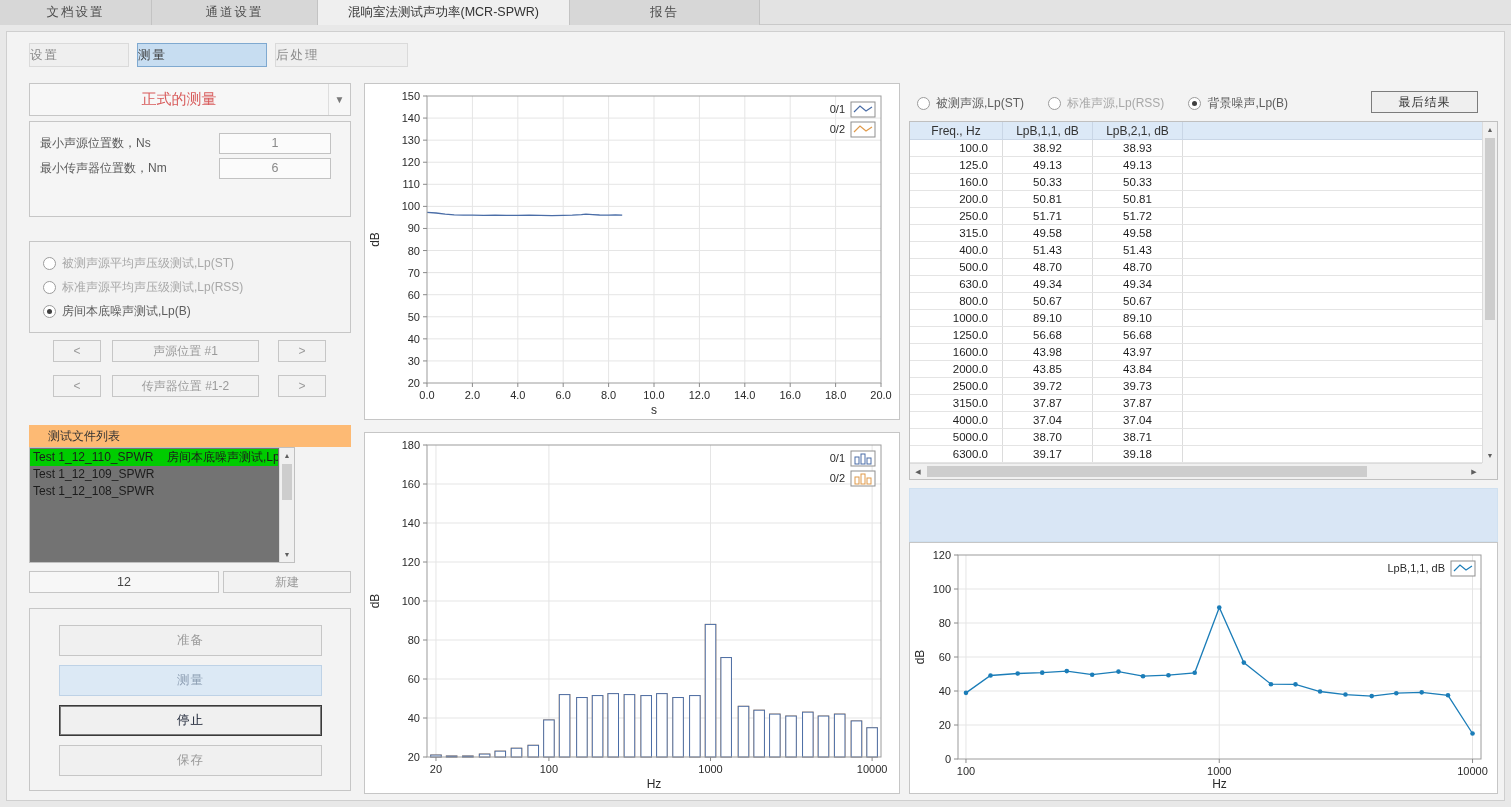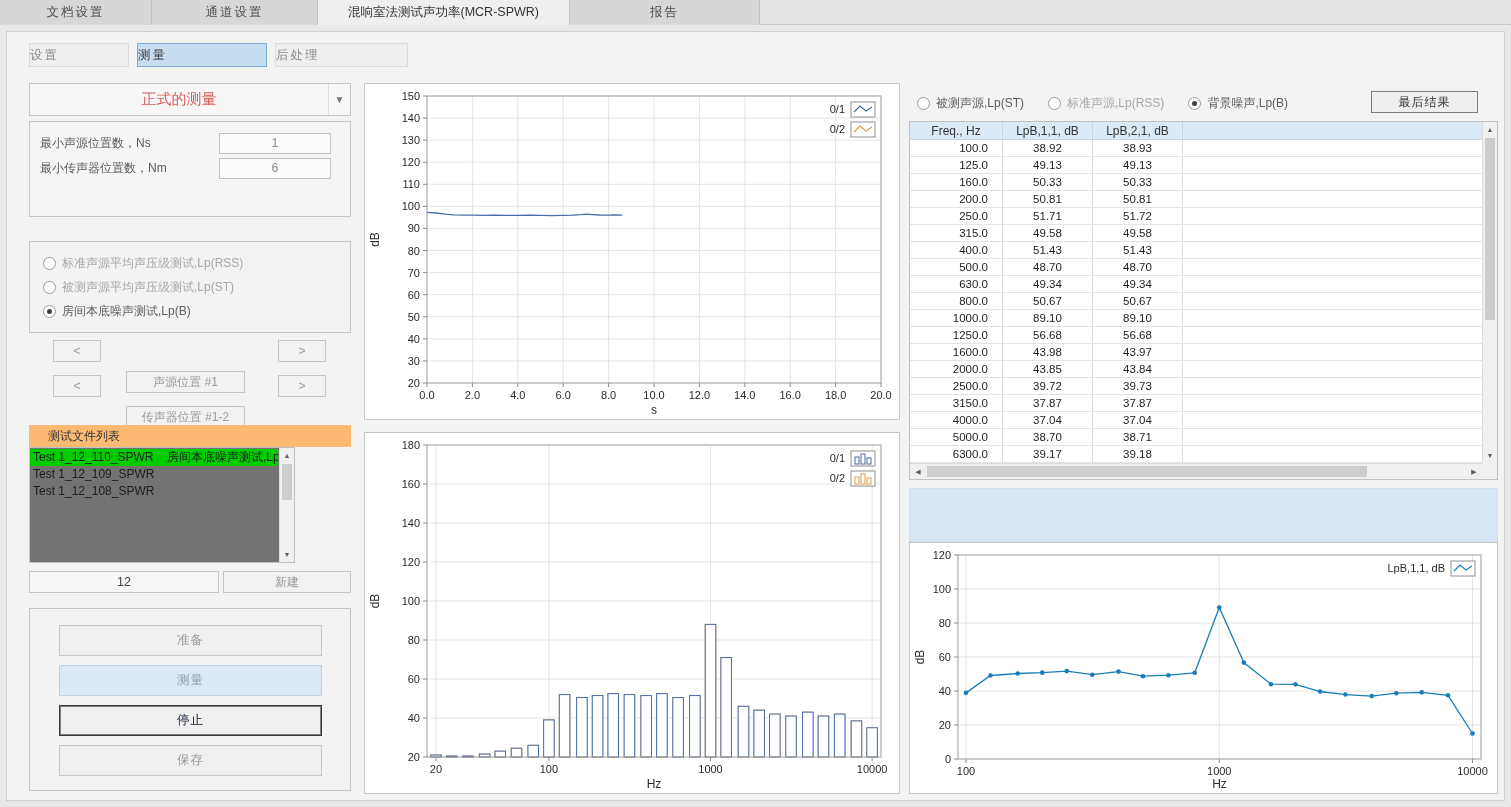--- a/index.html
+++ b/index.html
@@ -38,21 +38,21 @@
   .pval{width:112px;height:21px;line-height:19px;margin-right:19px;text-align:center;background:#fbfbfb;border:1px solid #c2c2c2;color:#8a8a8a;font-size:12.5px;}
   #test-type-panel{top:158px;height:92px;padding:9px 0 0 13px;}
   .trow{display:flex;align-items:center;height:24px;}
   .rdo{width:13px;height:13px;border:1px solid #9c9c9c;border-radius:50%;background:#fff;margin-right:6px;position:relative;flex:none;}
   .rdo.sel::after{content:'';position:absolute;left:3px;top:3px;width:5px;height:5px;border-radius:50%;background:#404040;}
   .rlabel{font-size:12px;color:#5d5d5d;white-space:nowrap;}
   .rlabel.muted{color:#a8a8a8;}
   .pos-row{position:absolute;left:0;width:322px;height:22px;}
   .btn{background:#f2f2f2;border:1px solid #c6c6c6;font-size:12px;color:#9a9a9a;}
   .pos-prev{position:absolute;left:24px;top:0;width:48px;height:22px;}
-  .pos-mid{position:absolute;left:97px;top:0;width:119px;height:22px;margin-top:31px;}
+  .pos-mid{position:absolute;left:83px;top:0;width:147px;height:22px;}
   .pos-next{position:absolute;left:249px;top:0;width:48px;height:22px;}
   .list-header{position:absolute;top:342px;left:0;width:322px;height:22px;line-height:22px;background:#fdba74;font-size:12px;color:#333;padding-left:19px;}
   .listbox{position:absolute;top:364px;left:0;width:266px;height:116px;background:#737373;border:1px solid #c0c0c0;}
   #file-items{position:absolute;left:0;top:1px;right:16px;}
   .fitem{height:17px;line-height:17px;font-size:12px;color:#1c1c1c;padding-left:3px;white-space:nowrap;overflow:hidden;}
   .fitem.sel{background:#00cc00;}
   .fname{display:inline-block;min-width:130px;}
   .fdesc{margin-left:4px;}
   .numrow{position:absolute;top:488px;left:0;width:322px;height:22px;}
   .numbox{position:absolute;left:0;top:0;width:190px;height:22px;line-height:20px;text-align:center;background:#f7f7f7;border:1px solid #c6c6c6;font-size:12.5px;color:#444;}
@@ -131,25 +131,25 @@
           <span class="pval">1</span>
         </div>
         <div class="prow">
           <span class="plabel">最小传声器位置数，Nm</span>
           <span class="pval">6</span>
         </div>
       </div>
     <div class="panel" id="test-type-panel">
         <div class="trow">
           <span class="rdo"></span>
-          <span class="rlabel muted">标准声源平均声压级测试,Lp(RSS)</span>
+          <span class="rlabel muted">被测声源平均声压级测试,Lp(ST)</span>
         </div>
         <div class="trow">
           <span class="rdo"></span>
-          <span class="rlabel muted">被测声源平均声压级测试,Lp(ST)</span>
+          <span class="rlabel muted">标准声源平均声压级测试,Lp(RSS)</span>
         </div>
         <div class="trow">
           <span class="rdo sel"></span>
           <span class="rlabel">房间本底噪声测试,Lp(B)</span>
         </div>
       </div>
     <div id="pos-rows">
         <div class="pos-row" style="top: 257px;">
           <button class="btn pos-prev">&lt;</button>
           <button class="btn pos-mid">声源位置 #1</button>

